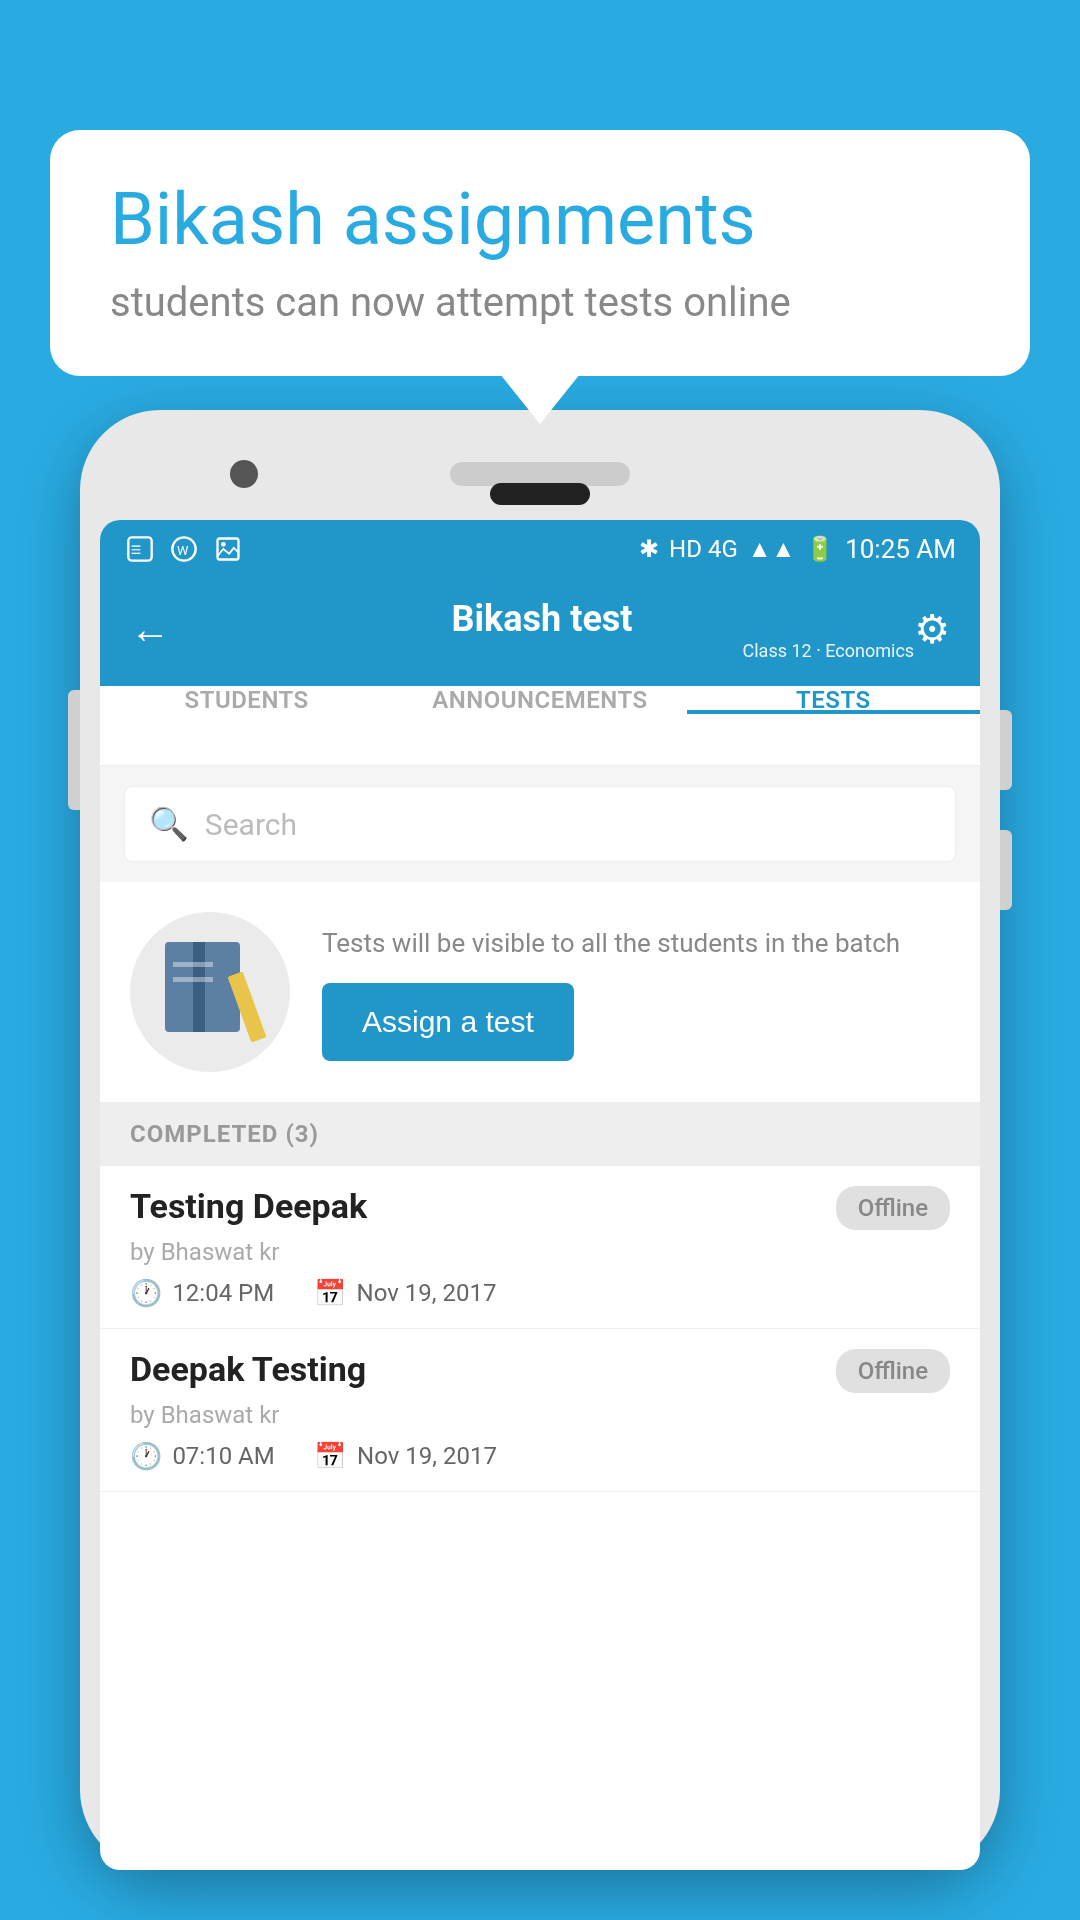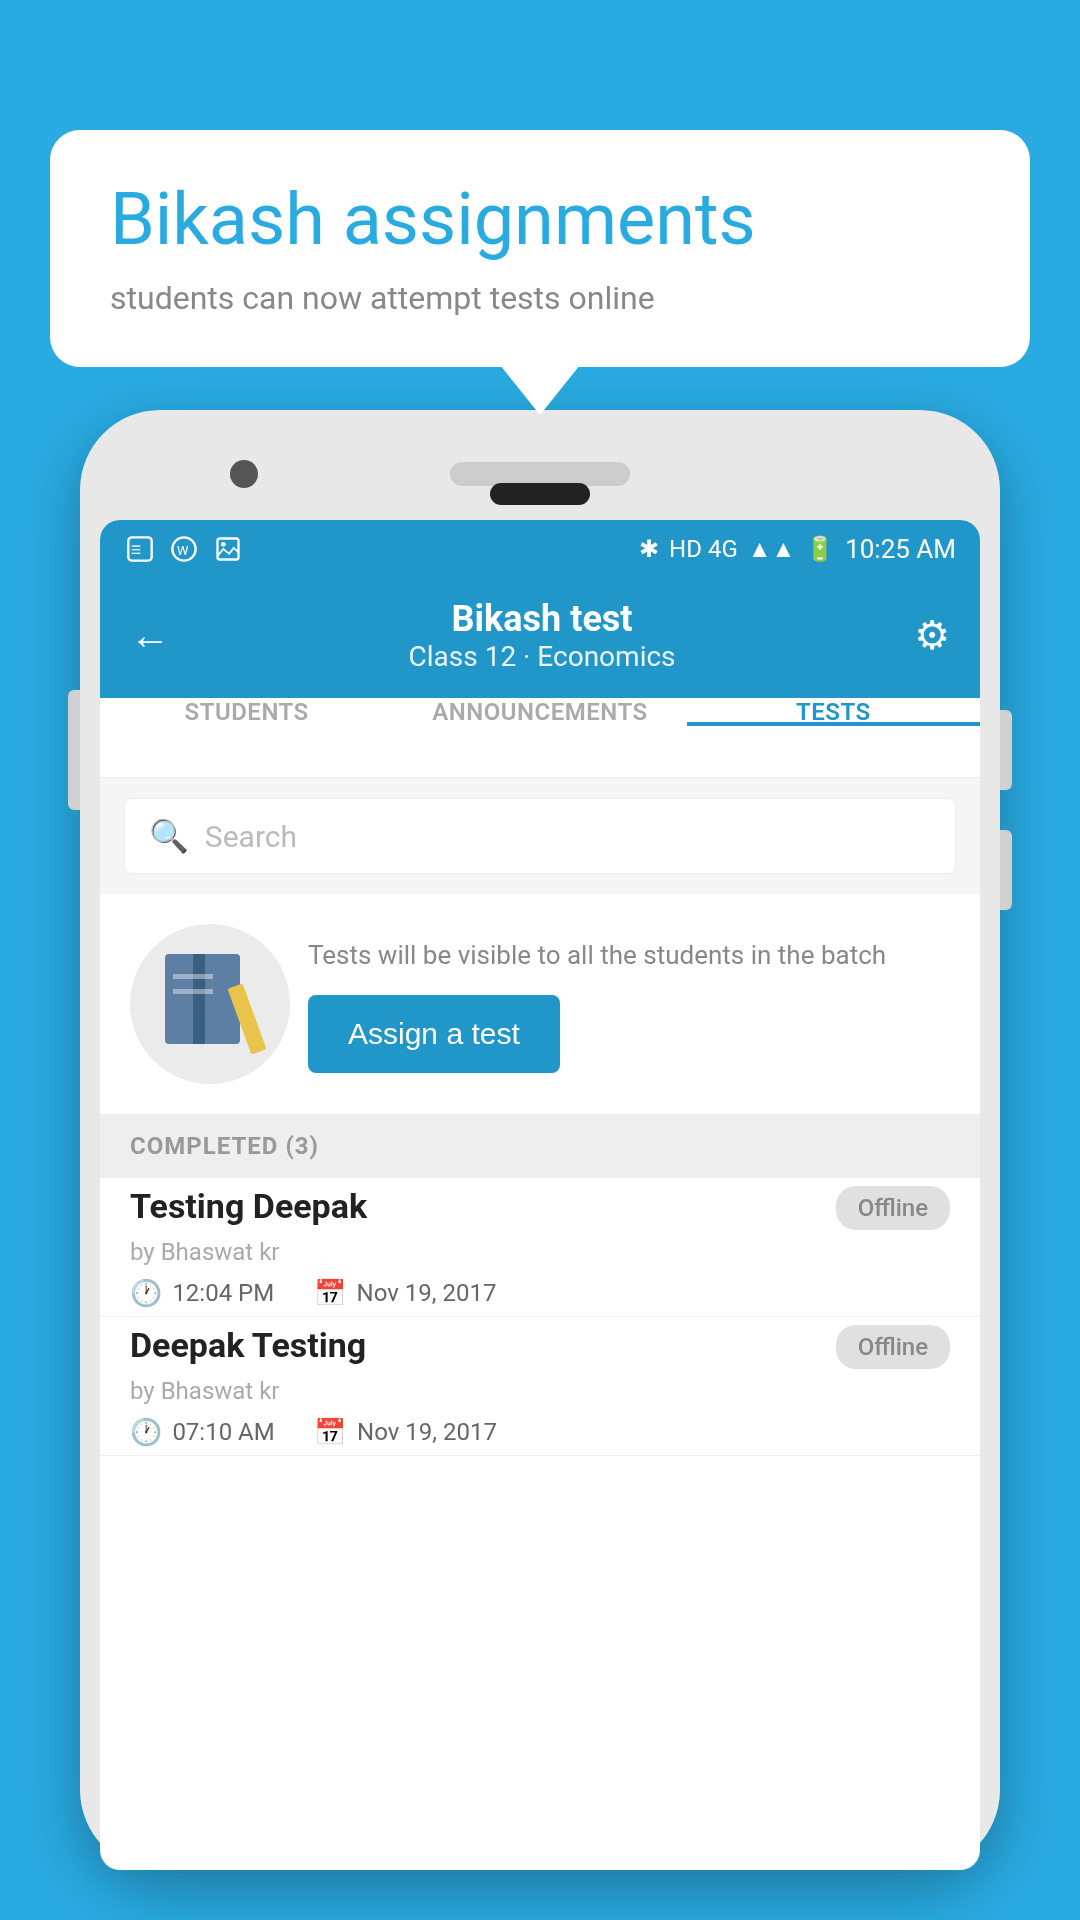--- a/index.html
+++ b/index.html
@@ -36,21 +36,21 @@
       border-top: 50px solid white;
     }
     .bubble-title {
       font-size: 72px;
       font-weight: 400;
       color: #29abe2;
       line-height: 1.1;
       margin-bottom: 20px;
     }
     .bubble-subtitle {
-      font-size: 32px;
+      font-size: 40px;
       color: #888;
       font-weight: 400;
     }
 
     
     .phone-wrapper {
       position: absolute;
       top: 410px;
       left: 80px;
       right: 80px;
@@ -154,22 +154,23 @@
     .app-bar-center {
       text-align: center;
       flex: 1;
     }
     .app-bar-title {
       font-size: 36px;
       font-weight: 700;
       color: white;
     }
     .app-bar-subtitle {
-      font-size: 28px;
+      font-size: 18px;
       color: rgba(255,255,255,0.9);
+      text-align: right;
     }
     .back-icon {
       color: white;
       font-size: 40px;
       cursor: pointer;
     }
     .settings-icon {
       color: white;
       font-size: 40px;
     }
@@ -229,21 +230,21 @@
       font-size: 30px;
       color: #bbb;
     }
 
     
     .assign-section {
       background: white;
       display: flex;
       align-items: center;
       padding: 30px 30px;
-      gap: 18px;
+      gap: 32px;
     }
     .assign-icon-wrap {
       width: 160px;
       height: 160px;
       border-radius: 50%;
       background: #ebebeb;
       display: flex;
       align-items: center;
       justify-content: center;
       flex-shrink: 0;
@@ -322,21 +323,21 @@
       padding: 18px 30px;
       font-size: 24px;
       color: #999;
       font-weight: 700;
       letter-spacing: 1px;
     }
 
     
     .test-item {
       background: white;
-      padding: 8px 30px;
+      padding: 20px 30px;
       border-bottom: 1px solid #f0f0f0;
     }
     .test-item-top {
       display: flex;
       justify-content: space-between;
       align-items: flex-start;
       margin-bottom: 8px;
     }
     .test-name {
       font-size: 34px;

